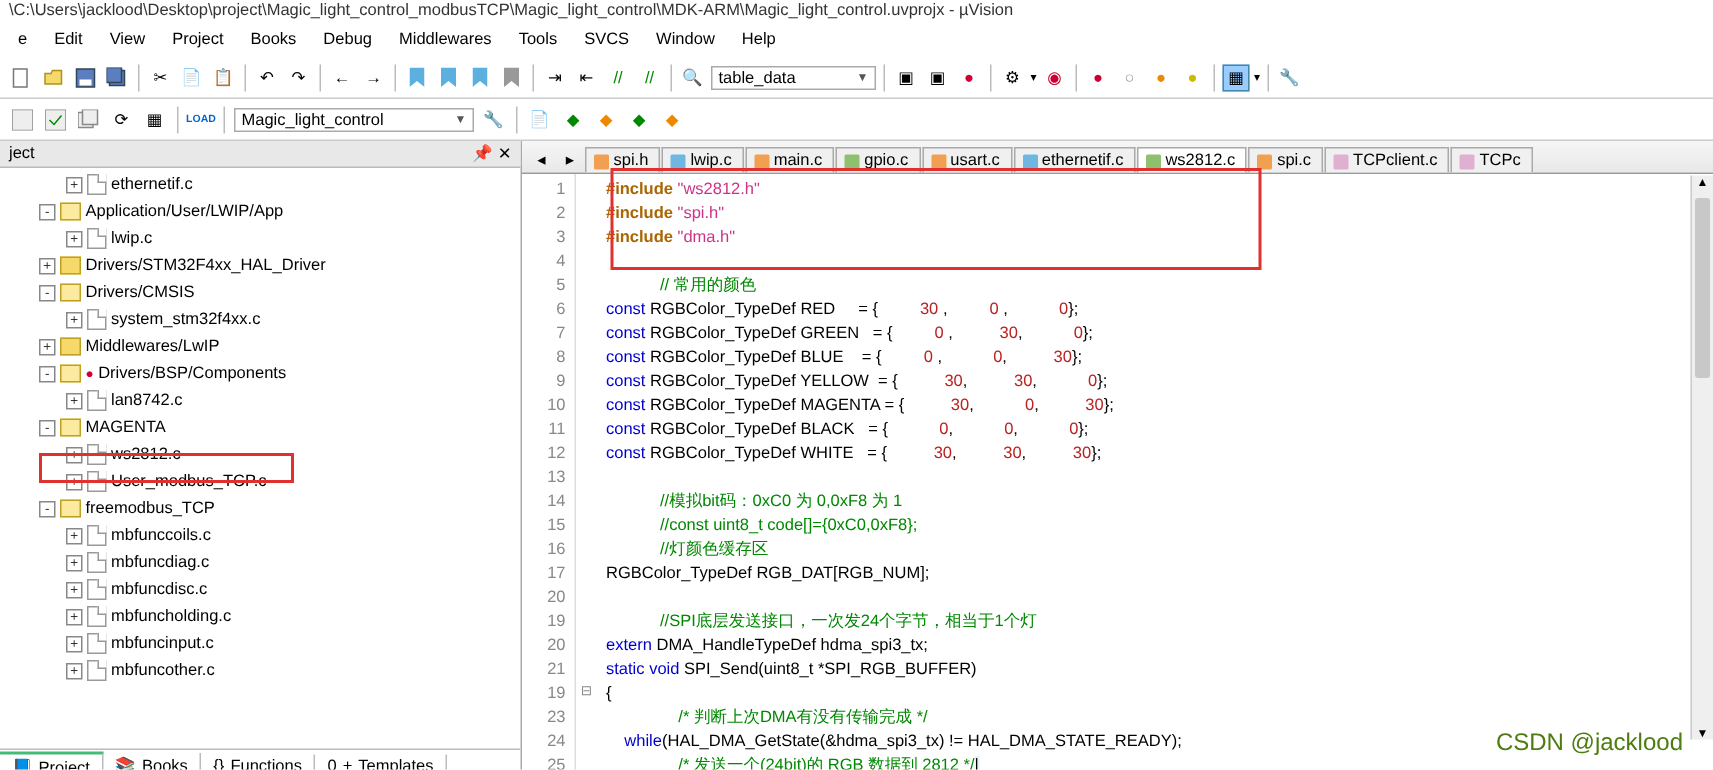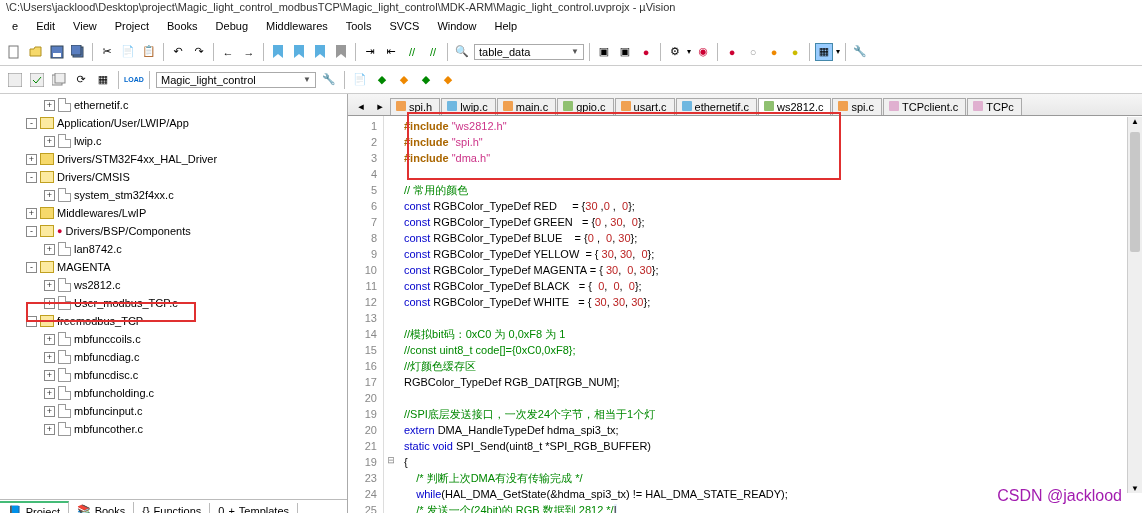--- a/index.html
+++ b/index.html
@@ -21,40 +21,40 @@
 .exp{width:11px;height:11px;border:1px solid #888;display:inline-flex;align-items:center;justify-content:center;font-size:9px;line-height:1;color:#333;background:#fff;}
 .foldericon{width:14px;height:12px;background:#f6d96b;border:1px solid #c0a020;}
 .foldericon.open{background:#fceaa0;}
 .fileicon{width:13px;height:14px;background:#fff;border:1px solid #999;position:relative;}
 .fileicon::after{content:"";position:absolute;top:-1px;right:-1px;width:5px;height:5px;background:#fff;border-left:1px solid #999;border-bottom:1px solid #999;}
 .projbot{height:22px;border-top:1px solid #bbb;display:flex;align-items:center;}
 .projtab{padding:2px 8px;border-right:1px solid #bbb;display:flex;align-items:center;gap:4px;}
 .projtab.active{background:#fff;border-top:2px solid #4b7;}
 .editor{flex:1;display:flex;flex-direction:column;overflow:hidden;}
 .tabbar{height:22px;background:linear-gradient(#f6f6f6,#e8e8e8);border-bottom:1px solid #999;display:flex;align-items:flex-end;overflow:hidden;padding-left:4px;gap:1px;}
-.ftab{display:flex;align-items:flex-start;gap:3px;padding:2px 7px 2px 5px;border:1px solid #aaa;border-bottom:none;background:#f0f0f0;font-size:11px;white-space:nowrap;}
+.ftab{display:flex;align-items:flex-end;gap:3px;padding:2px 7px 2px 5px;border:1px solid #aaa;border-bottom:none;background:#f0f0f0;font-size:11px;white-space:nowrap;}
 .ftab.active{background:#fff;}
 .tabicon{width:10px;height:10px;border-radius:1px;}
 .codearea{flex:1;display:flex;overflow:hidden;font-family:Consolas,"Courier New",monospace;font-size:12px;}
 .gutter{width:36px;background:#fff;color:#888;text-align:right;padding:2px 6px 2px 0;border-right:1px solid #ddd;}
 .gutter div{height:16px;line-height:16px;}
 .fold{width:14px;text-align:center;color:#888;}
 .fold div{height:16px;line-height:16px;font-size:9px;}
 .code{flex:1;padding:2px 0 2px 6px;white-space:pre;overflow:hidden;line-height:16px;}
 .code div{height:16px;}
 .kw{color:#0000cc;}
 .pre{color:#aa6600;font-weight:bold;}
-.com{color:#008800;}
+.com{color:#008800;margin-left:36px;}
 .str{color:#cc3388;}
-.num{color:#b22;}
+.num{color:#b22;padding-left:28px;}
 .txt{color:#000;}
 .redframe{position:absolute;border:2px solid #e03030;pointer-events:none;}
 .scrollv{position:absolute;right:0;top:117px;width:15px;height:376px;background:#efefef;border-left:1px solid #ccc;}
 .scrollthumb{position:absolute;top:15px;left:2px;right:2px;height:120px;background:#c8c8c8;border-radius:2px;}
-.watermark{position:absolute;right:20px;bottom:8px;color:#a21caf;font-size:16px;font-family:sans-serif;pointer-events:none;}
+.watermark{position:absolute;right:20px;bottom:8px;color:#4d7c0f;font-size:16px;font-family:sans-serif;pointer-events:none;}
 .arrow{font-size:8px;}
 </style>
 </head>
 <body>
 
 <div class="titlebar">\C:\Users\jacklood\Desktop\project\Magic_light_control_modbusTCP\Magic_light_control\MDK-ARM\Magic_light_control.uvprojx - µVision</div>
 
 <div class="menubar">
   <span>e</span>
   <span>Edit</span>
@@ -185,20 +185,27 @@
   <div class="sep"></div>
   <span class="ticon">📄</span>
   <span class="ticon" style="color:#080">◆</span>
   <span class="ticon" style="color:#e80">◆</span>
   <span class="ticon" style="color:#080">◆</span>
   <span class="ticon" style="color:#e80">◆</span>
 </div>
 
 <div class="main">
   <div class="projpane">
+    <div class="projhead">
+      <span>ject</span>
+      <span>
+        <span style="cursor:pointer">📌</span>
+        <span style="cursor:pointer">✕</span>
+      </span>
+    </div>
     <div class="tree" id="tree">
         <div class="treerow" style="padding-left: 44px;">
           <span class="exp">+</span>
           <span class="fileicon"></span>
           <span>ethernetif.c</span>
         </div>
         <div class="treerow" style="padding-left: 26px;">
           <span class="exp">-</span>
           <span class="foldericon open"></span>
           <span>Application/User/LWIP/App</span>

